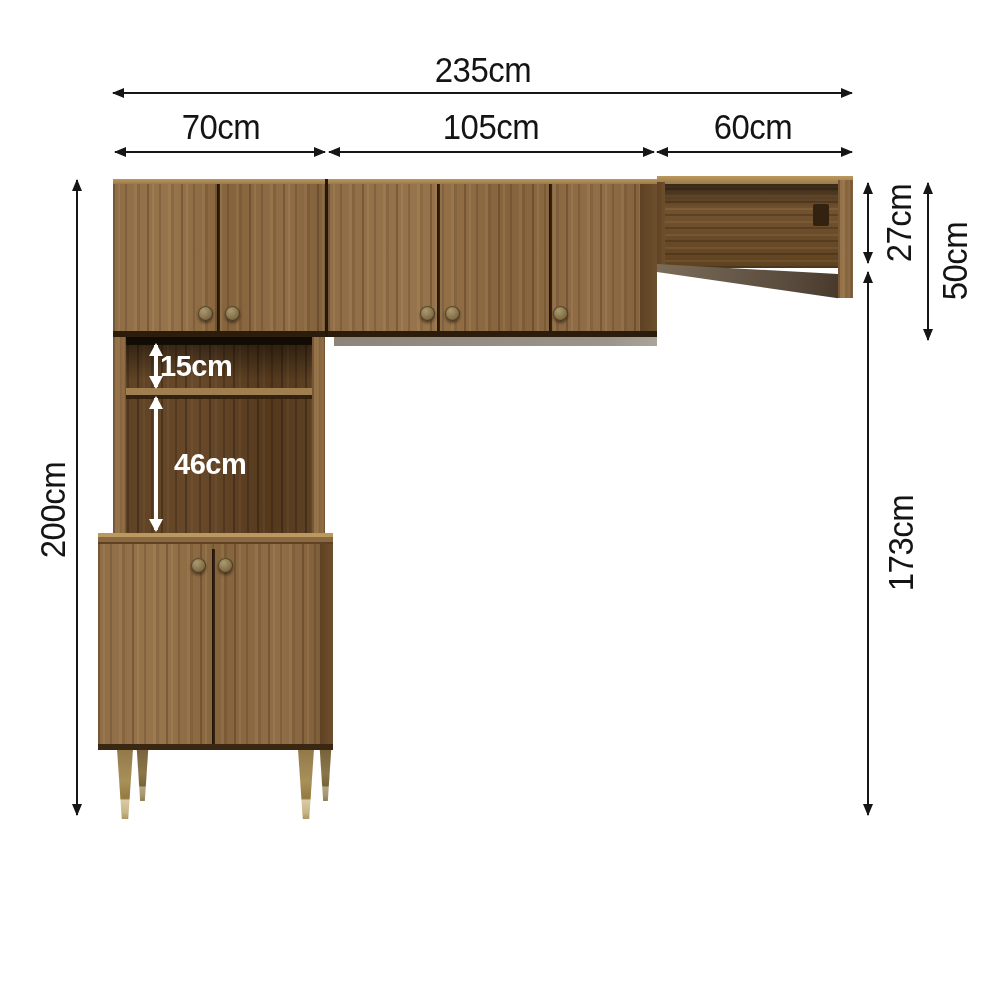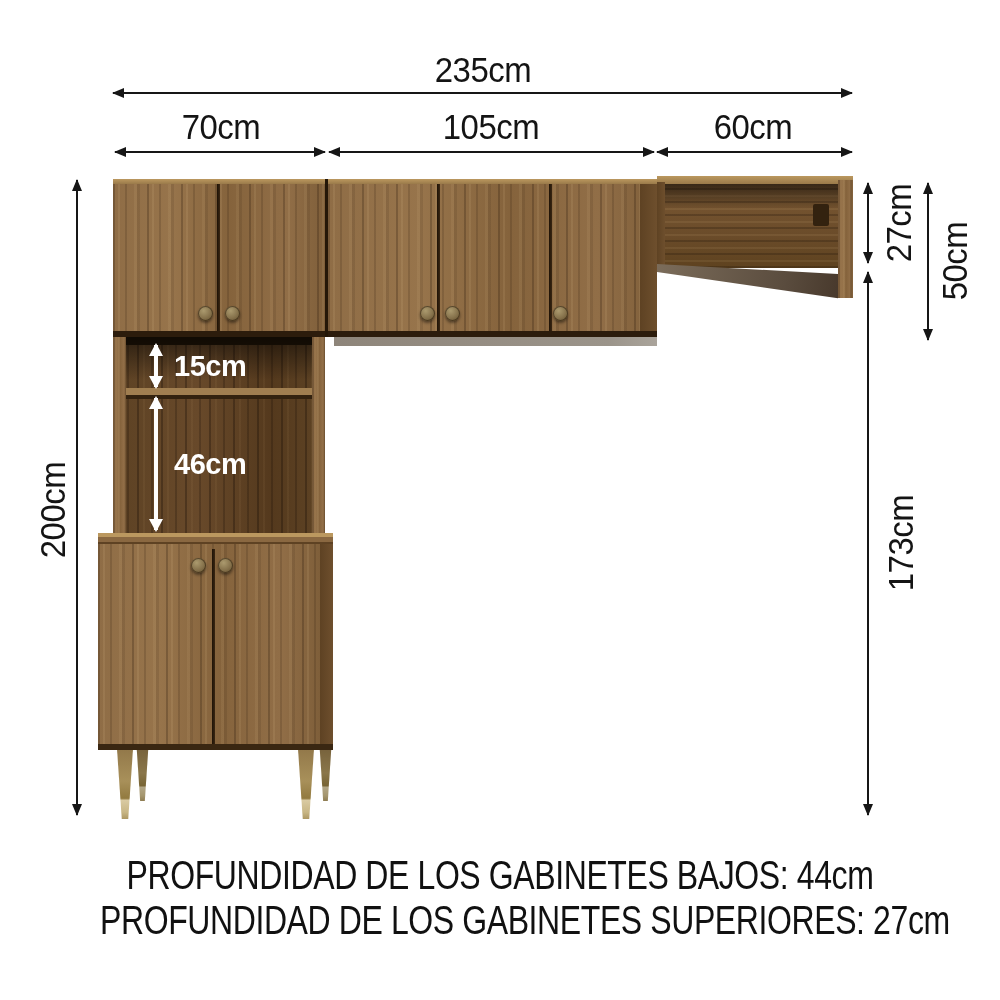--- a/index.html
+++ b/index.html
@@ -159,23 +159,19 @@
   <div class="varrow" style="left:867px;top:183px;height:80px;"></div>
   <div class="dim-label vert" style="left:899px;top:223px;">27cm</div>
 
   <div class="varrow" style="left:927px;top:183px;height:157px;"></div>
   <div class="dim-label vert" style="left:955px;top:261px;">50cm</div>
 
   <div class="varrow" style="left:867px;top:272px;height:543px;"></div>
   <div class="dim-label vert" style="left:901px;top:543px;">173cm</div>
 
   <div class="warrow" style="left:154px;top:345px;height:42px;"></div>
-  <div class="niche-label" style="left:174px;top:350px;">15cm</div>
+  <div class="niche-label" style="left:160px;top:350px;">15cm</div>
 
   <div class="warrow" style="left:154px;top:398px;height:132px;"></div>
   <div class="niche-label" style="left:174px;top:448px;">46cm</div>
 
-  <div class="footer">
-    <div class="footer-line">PROFUNDIDAD DE LOS GABINETES BAJOS: 44cm</div>
-    <div class="footer-line">PROFUNDIDAD DE LOS GABINETES SUPERIORES: 27cm</div>
-  </div>
 
 </div>
 
 </body></html>

